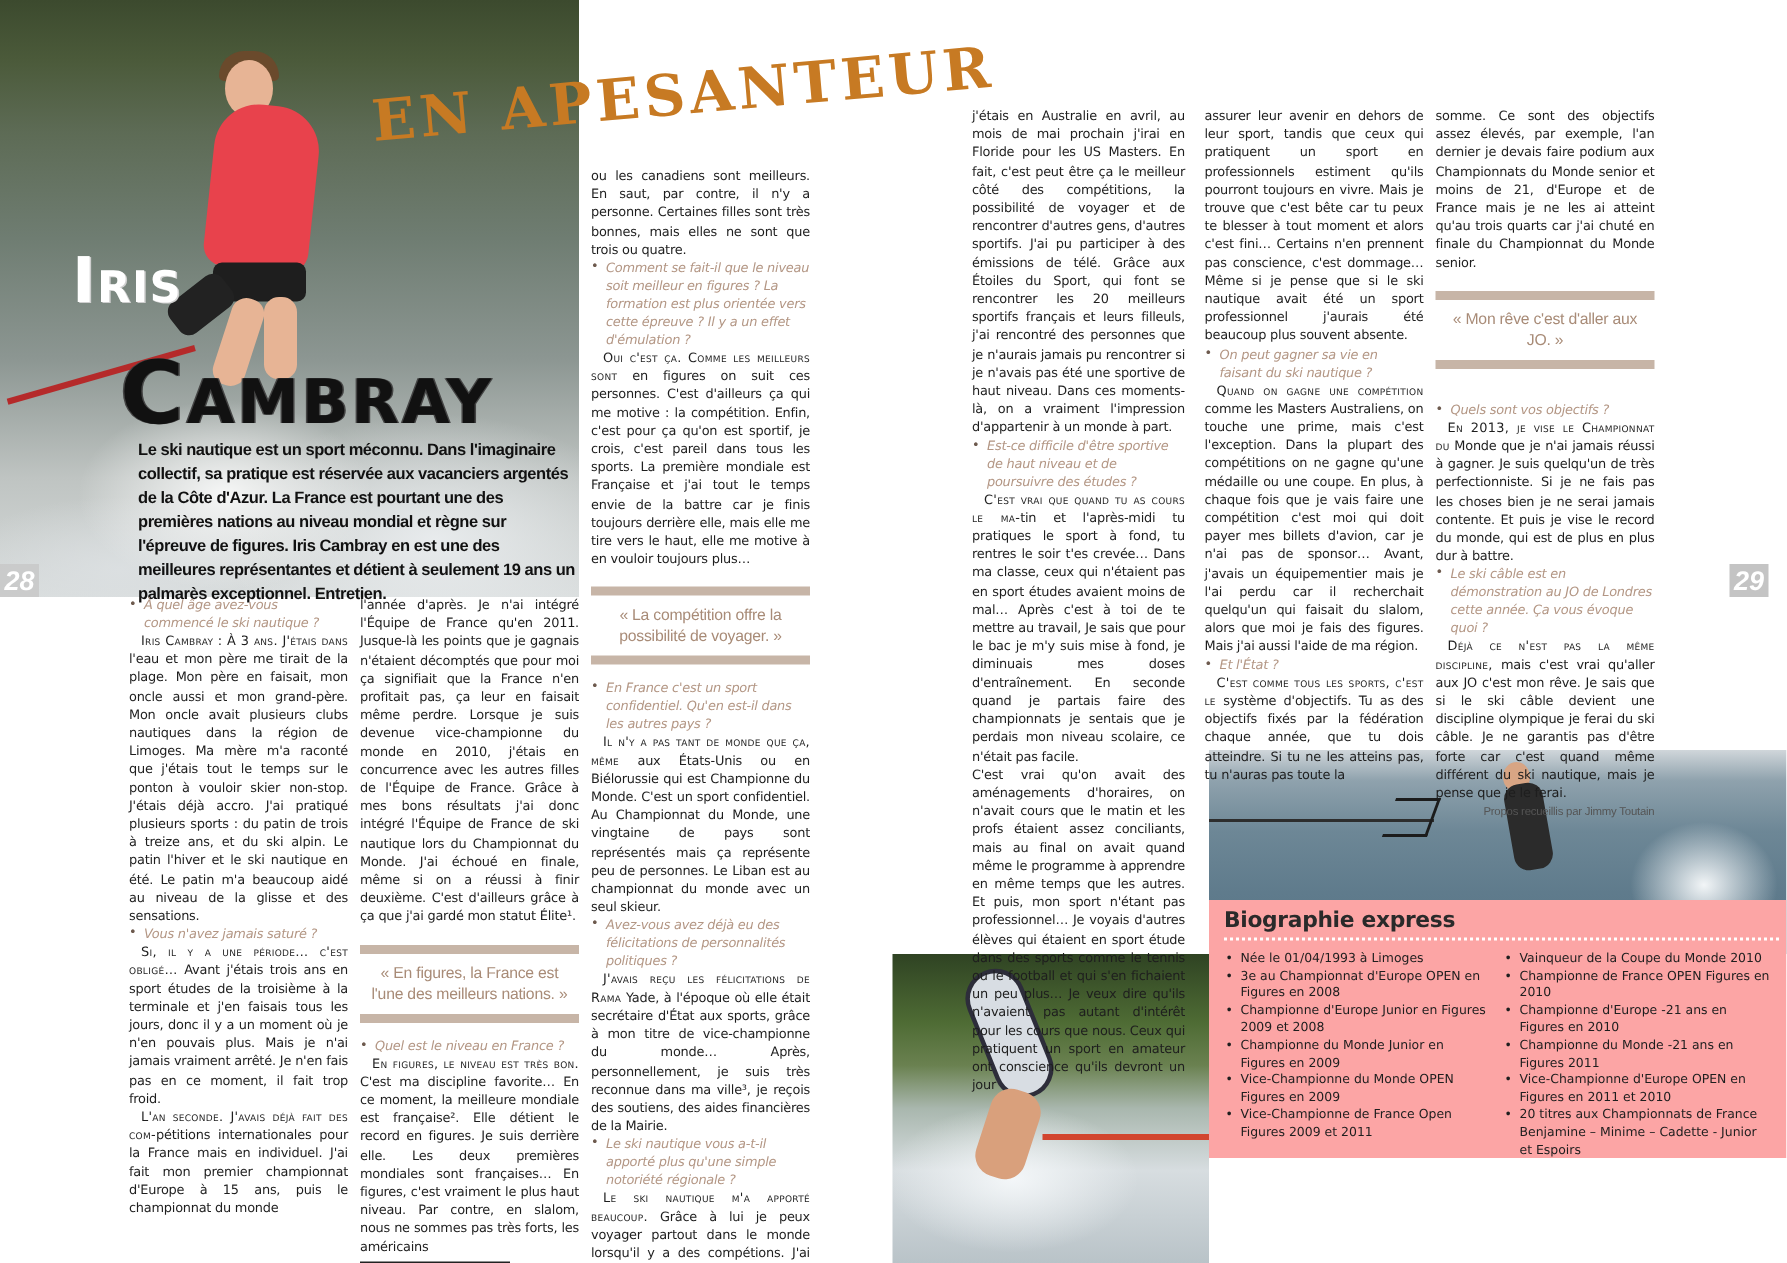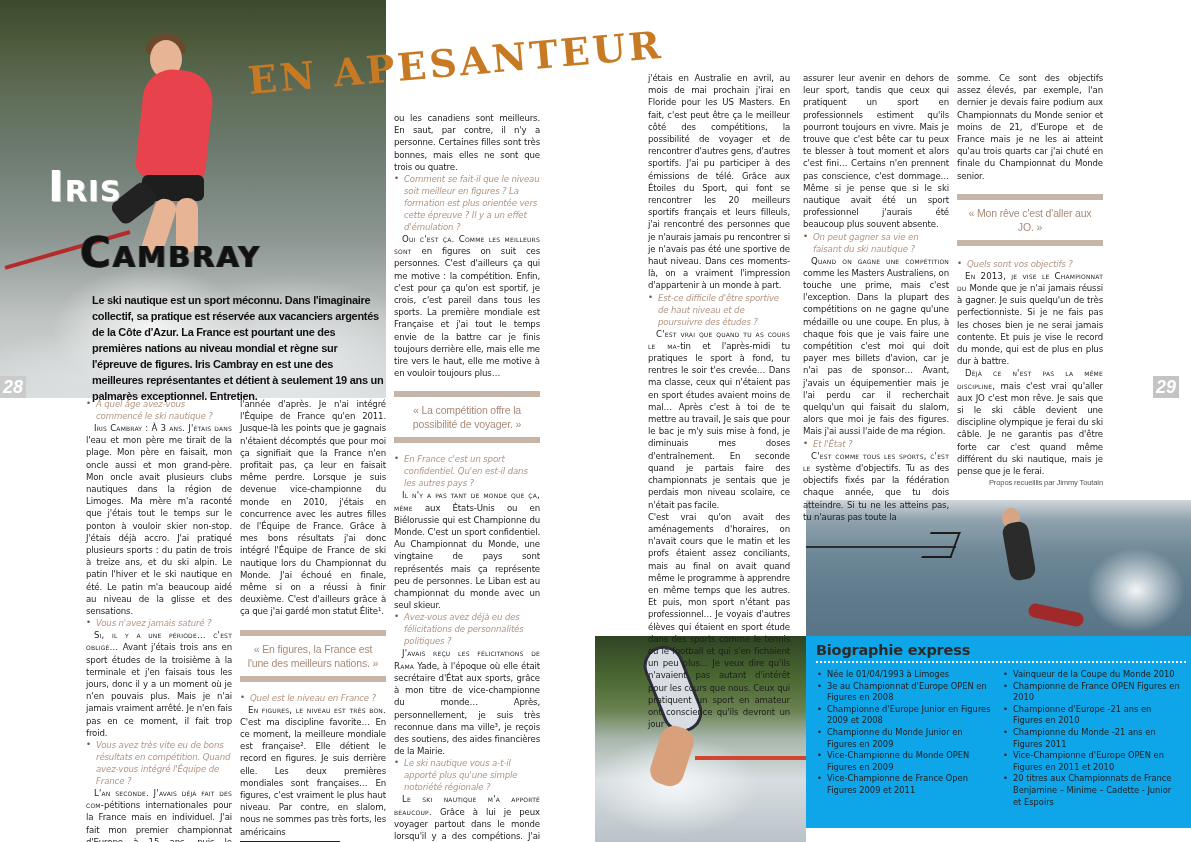--- a/index.html
+++ b/index.html
@@ -52,21 +52,21 @@
   .br-board { left: 222px; top: 108px; width: 56px; height: 14px; background: #a02a2a; border-radius: 8px; transform: rotate(12deg); }
 
   
   .title-iris {
     left: 48px; top: 162px; font-family: "DejaVu Sans", sans-serif; font-weight: 900;
     font-size: 42px; letter-spacing: 1px; color: #ffffff;
     text-shadow: 1px 1px 0 #cfcfcf; font-variant: small-caps;
   }
   .title-cambray {
     left: 80px; top: 228px; font-family: "DejaVu Sans", sans-serif; font-weight: 900;
-    font-size: 42px; letter-spacing: 2px; color: #111111; font-variant: small-caps;
+    font-size: 58px; letter-spacing: 2px; color: #111111; font-variant: small-caps;
     text-shadow: 1px 0 0 #444, -1px 0 0 #444;
   }
   .title-apesanteur {
     left: 248px; top: 58px; font-family: "DejaVu Serif", serif; font-weight: 900;
     font-size: 38px; letter-spacing: 3px; color: #c77a23; transform: rotate(-5deg); transform-origin: left center;
     white-space: nowrap;
   }
 
   .lead {
     left: 92px; top: 292px; width: 292px;
@@ -101,21 +101,21 @@
   .credit { text-align: right; font-family: "Liberation Sans", sans-serif; font-size: 7.6px; color: #555; margin-top: 12px; }
 
   #c1 { left: 86px;  top: 398px; width: 146px; }
   #c2 { left: 240px; top: 398px; width: 146px; }
   #c3 { left: 394px; top: 112px; width: 146px; }
   #c4 { left: 648px; top: 72px;  width: 142px; }
   #c5 { left: 803px; top: 72px;  width: 146px; }
   #c6 { left: 957px; top: 72px;  width: 146px; }
 
   
-  .bio { left: 806px; top: 636px; width: 385px; height: 192px; background: #0ea5e9; padding: 6px 10px 0 10px; }
+  .bio { left: 806px; top: 600px; width: 385px; height: 172px; background: #fca5a5; padding: 6px 10px 0 10px; }
   .bio h2 { font-family: "DejaVu Sans", sans-serif; font-weight: 700; font-size: 14.5px; color: #2a2a2a; letter-spacing: -0.2px; }
   .bio-rule { border-top: 2px dotted #ffffff; margin: 3px 0 6px 0; width: 370px; }
   .bio-cols { display: flex; gap: 8px; }
   .bio-col { width: 178px; list-style: none; }
   .bio-col li { position: relative; padding-left: 11px; font-size: 8.3px; line-height: 11.6px; color: #1e1e1e; margin-bottom: 0; }
   .bio-col li::before { content: "•"; position: absolute; left: 1px; top: 0; }
 </style>
 </head>
 <body>
 
@@ -151,21 +151,20 @@
 <div class="abs lead">Le ski nautique est un sport méconnu. Dans l'imaginaire collectif, sa pratique est réservée aux vacanciers argentés de la Côte d'Azur. La France est pourtant une des premières nations au niveau mondial et règne sur l'épreuve de figures. Iris Cambray en est une des meilleures représentantes et détient à seulement 19 ans un palmarès exceptionnel. Entretien.</div>
 
 <div class="abs folio folio-left">28</div>
 <div class="abs folio folio-right">29</div>
 
 <div class="abs col" id="c1">
   <p class="q first">À quel âge avez-vous commencé le ski nautique ?</p>
   <p class="ans"><span class="sc">Iris Cambray : À 3 ans. J'étais dans</span> <span>l'eau et mon père me tirait de la plage. Mon père en faisait, mon oncle aussi et mon grand-père. Mon oncle avait plusieurs clubs nautiques dans la région de Limoges. Ma mère m'a raconté que j'étais tout le temps sur le ponton à vouloir skier non-stop. J'étais déjà accro. J'ai pratiqué plusieurs sports : du patin de trois à treize ans, et du ski alpin. Le patin l'hiver et le ski nautique en été. Le patin m'a beaucoup aidé au niveau de la glisse et des sensations.</span></p>
   <p class="q">Vous n'avez jamais saturé ?</p>
   <p class="ans"><span class="sc">Si, il y a une période… c'est obligé…</span> <span>Avant j'étais trois ans en sport études de la troisième à la terminale et j'en faisais tous les jours, donc il y a un moment où je n'en pouvais plus. Mais je n'ai jamais vraiment arrêté. Je n'en fais pas en ce moment, il fait trop froid.</span></p>
-  <p class="q">Vous avez très vite eu de bons résultats en compétition. Quand avez-vous intégré l'Équipe de France ?</p>
   <p class="ans"><span class="sc">L'an seconde. J'avais déjà fait des com-</span><span>pétitions internationales pour la France mais en individuel. J'ai fait mon premier championnat d'Europe à 15 ans, puis le championnat du monde</span></p>
 </div>
 
 <div class="abs col" id="c2">
   <p>l'année d'après. Je n'ai intégré l'Équipe de France qu'en 2011. Jusque-là les points que je gagnais n'étaient décomptés que pour moi ça signifiait que la France n'en profitait pas, ça leur en faisait même perdre. Lorsque je suis devenue vice-championne du monde en 2010, j'étais en concurrence avec les autres filles de l'Équipe de France. Grâce à mes bons résultats j'ai donc intégré l'Équipe de France de ski nautique lors du Championnat du Monde. J'ai échoué en finale, même si on a réussi à finir deuxième. C'est d'ailleurs grâce à ça que j'ai gardé mon statut Élite¹.</p>
   <div class="pull">« En figures, la France est l'une des meilleurs nations. »</div>
   <p class="q">Quel est le niveau en France ?</p>
   <p class="ans"><span class="sc">En figures, le niveau est très bon.</span> <span>C'est ma discipline favorite… En ce moment, la meilleure mondiale est française². Elle détient le record en figures. Je suis derrière elle. Les deux premières mondiales sont françaises… En figures, c'est vraiment le plus haut niveau. Par contre, en slalom, nous ne sommes pas très forts, les américains</span></p>
   <div class="fn-rule"></div>
 
@@ -196,22 +195,23 @@
   <p>assurer leur avenir en dehors de leur sport, tandis que ceux qui pratiquent un sport en professionnels estiment qu'ils pourront toujours en vivre. Mais je trouve que c'est bête car tu peux te blesser à tout moment et alors c'est fini… Certains n'en prennent pas conscience, c'est dommage… Même si je pense que si le ski nautique avait été un sport professionnel j'aurais été beaucoup plus souvent absente.</p>
   <p class="q">On peut gagner sa vie en faisant du ski nautique ?</p>
   <p class="ans"><span class="sc">Quand on gagne une compétition</span> <span>comme les Masters Australiens, on touche une prime, mais c'est l'exception. Dans la plupart des compétitions on ne gagne qu'une médaille ou une coupe. En plus, à chaque fois que je vais faire une compétition c'est moi qui doit payer mes billets d'avion, car je n'ai pas de sponsor… Avant, j'avais un équipementier mais je l'ai perdu car il recherchait quelqu'un qui faisait du slalom, alors que moi je fais des figures. Mais j'ai aussi l'aide de ma région.</span></p>
   <p class="q">Et l'État ?</p>
   <p class="ans"><span class="sc">C'est comme tous les sports, c'est le</span> <span>système d'objectifs. Tu as des objectifs fixés par la fédération chaque année, que tu dois atteindre. Si tu ne les atteins pas, tu n'auras pas toute la</span></p>
 </div>
 
 <div class="abs col" id="c6">
   <p>somme. Ce sont des objectifs assez élevés, par exemple, l'an dernier je devais faire podium aux Championnats du Monde senior et moins de 21, d'Europe et de France mais je ne les ai atteint qu'au trois quarts car j'ai chuté en finale du Championnat du Monde senior.</p>
   <div class="pull">« Mon rêve c'est d'aller aux JO. »</div>
-  <p class="q" style="margin-top:12px">Quels sont vos objectifs ?</p>
+  <p class="q" style="margin-top:22px">Quels sont vos objectifs ?</p>
   <p class="ans"><span class="sc">En 2013, je vise le Championnat du</span> <span>Monde que je n'ai jamais réussi à gagner. Je suis quelqu'un de très perfectionniste. Si je ne fais pas les choses bien je ne serai jamais contente. Et puis je vise le record du monde, qui est de plus en plus dur à battre.</span></p>
+  <p class="q">Le ski câble est en démonstration au JO de Londres cette année. Ça vous évoque quoi ?</p>
   <p class="ans"><span class="sc">Déjà ce n'est pas la même discipline,</span> <span>mais c'est vrai qu'aller aux JO c'est mon rêve. Je sais que si le ski câble devient une discipline olympique je ferai du ski câble. Je ne garantis pas d'être forte car c'est quand même différent du ski nautique, mais je pense que je le ferai.</span></p>
   <p class="credit">Propos recueillis par Jimmy Toutain</p>
 </div>
 
 <div class="abs bio">
   <h2>Biographie express</h2>
   <div class="bio-rule"></div>
   <div class="bio-cols">
     <ul class="bio-col">
       <li>Née le 01/04/1993 à Limoges</li>

